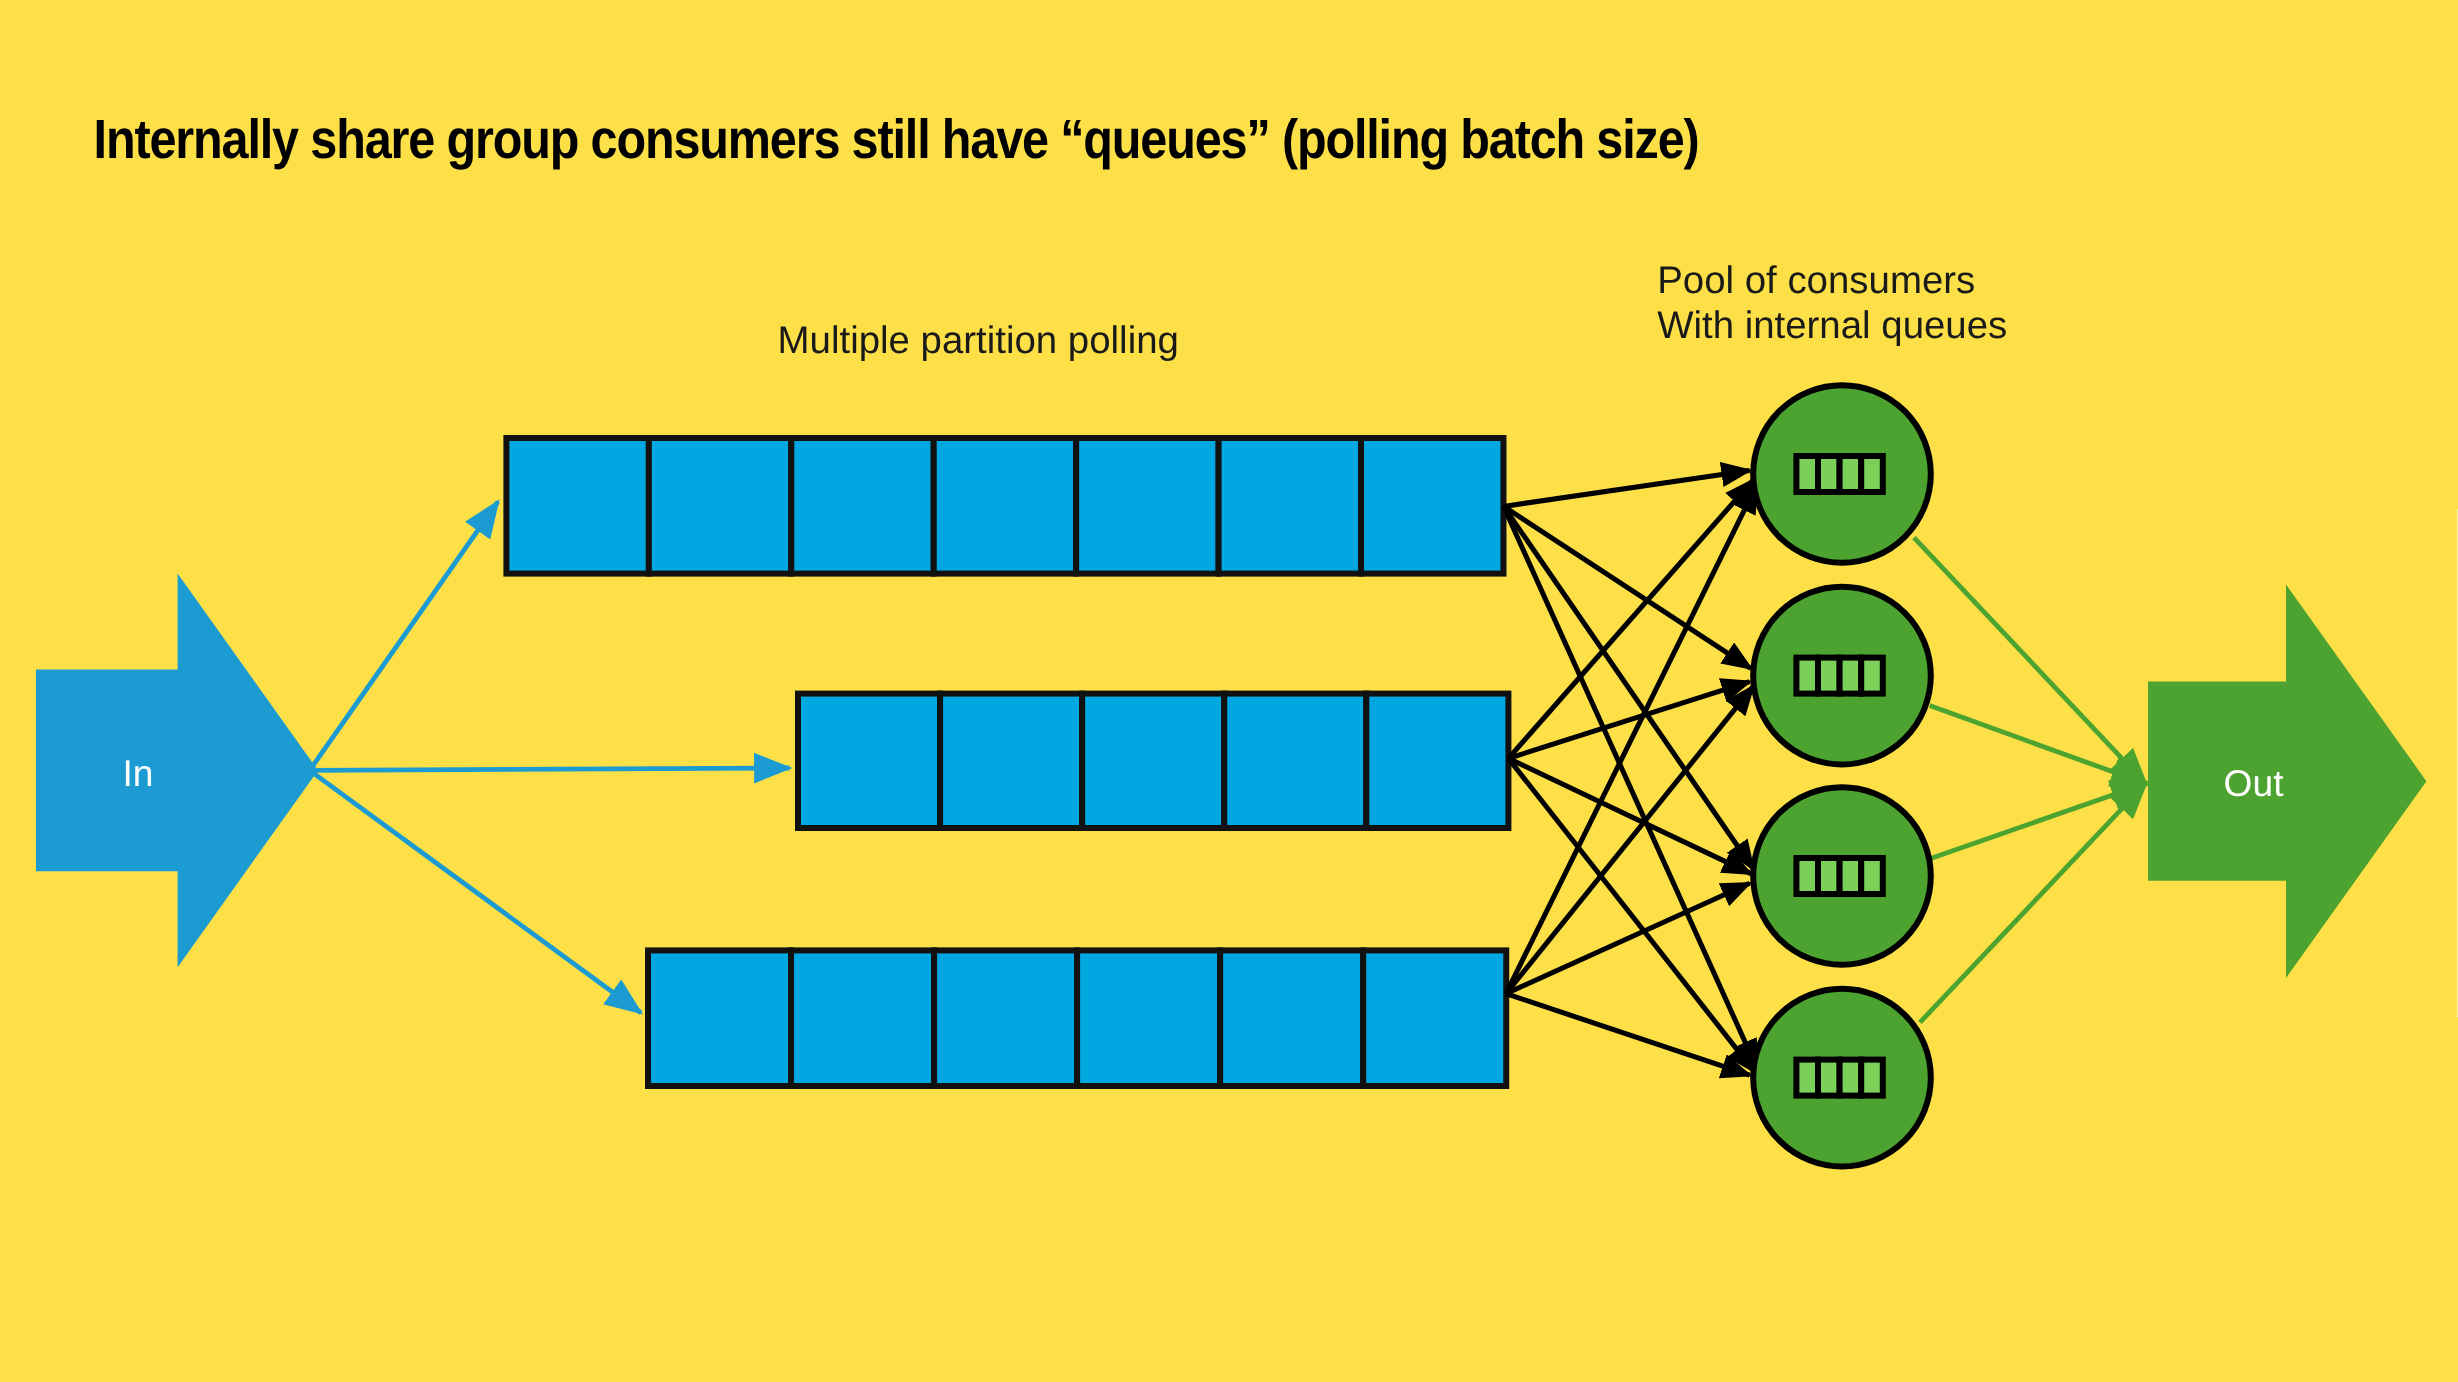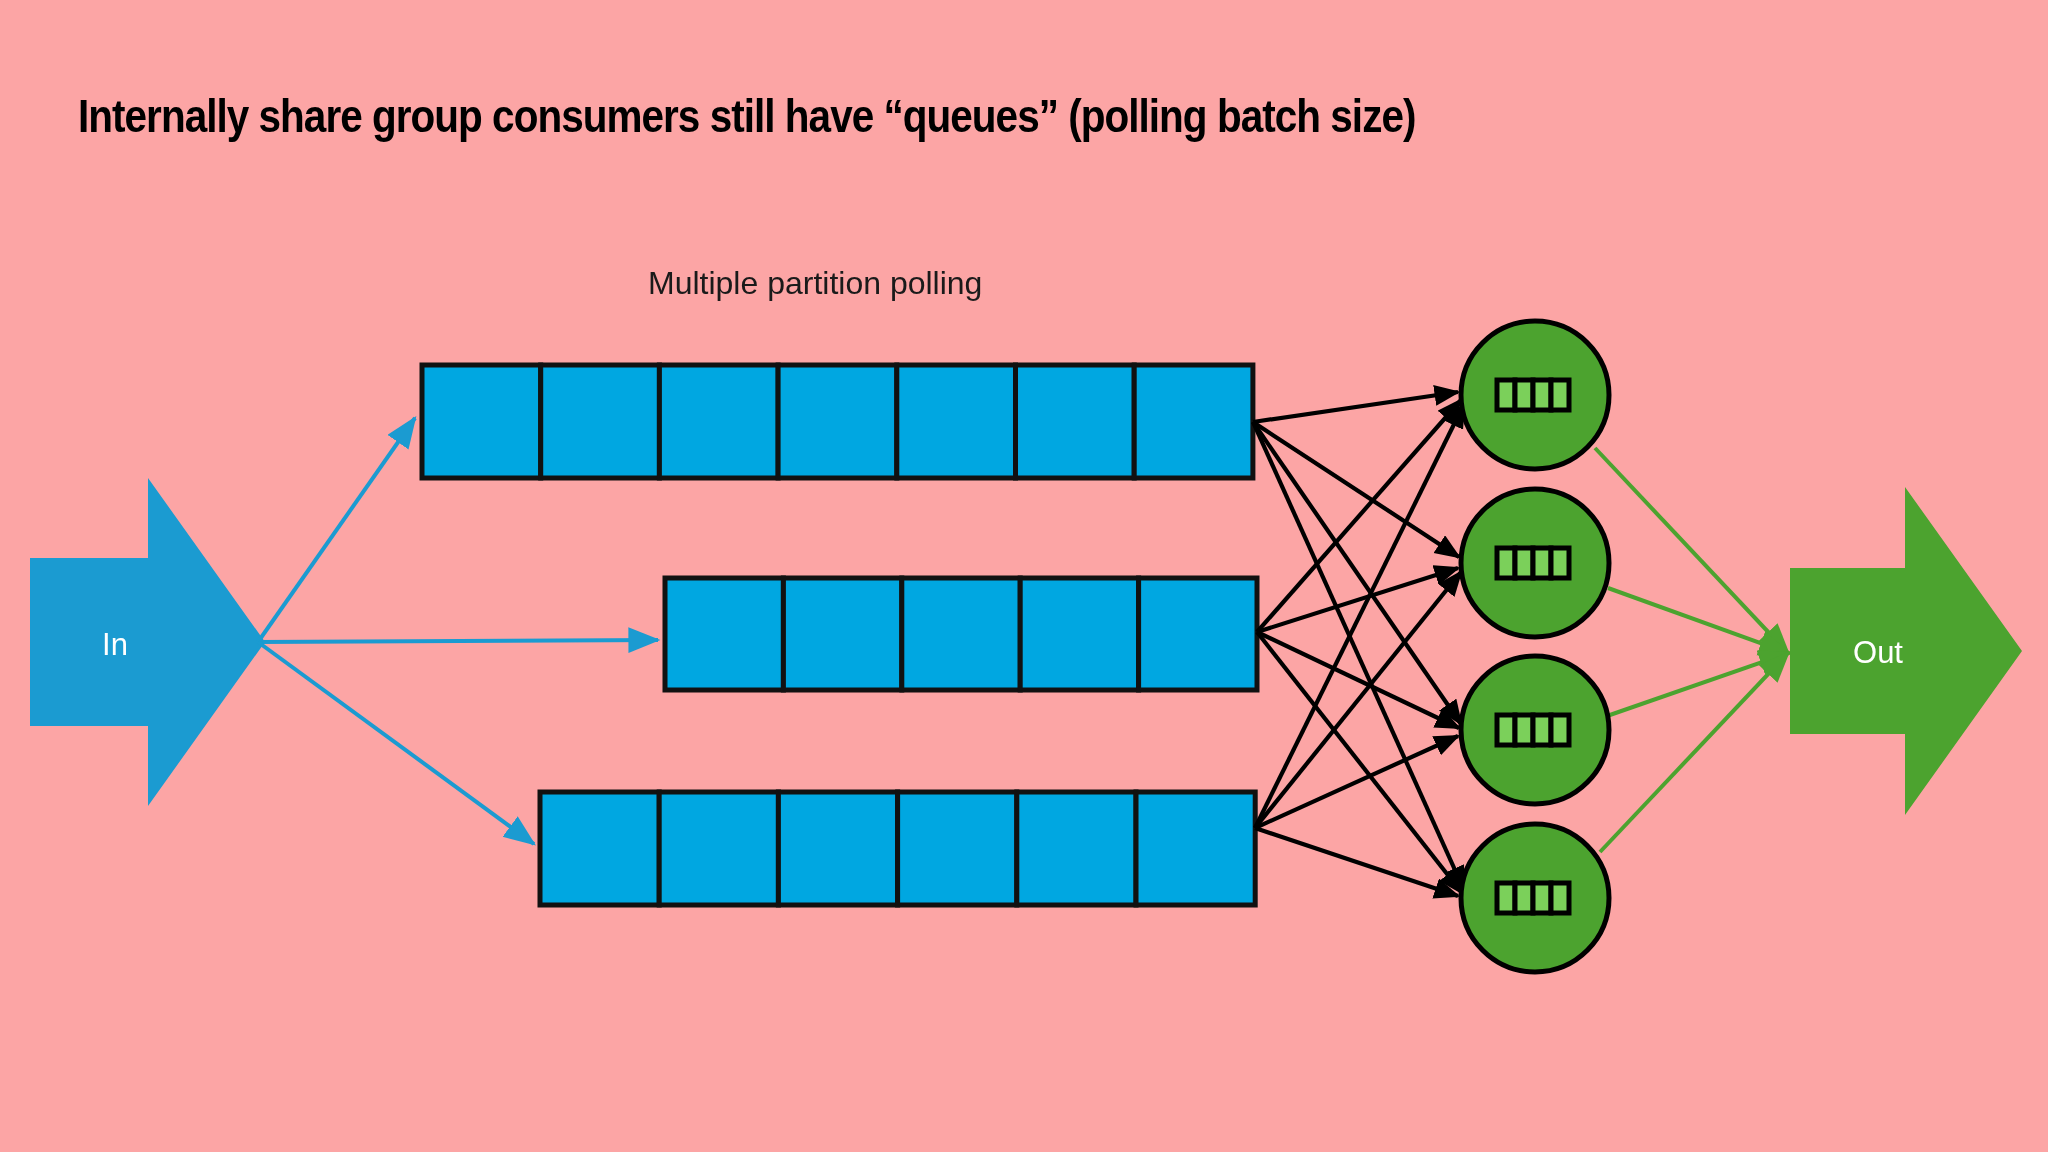--- a/index.html
+++ b/index.html
@@ -12,21 +12,21 @@
     height: 1152px;
     font-family: "Liberation Sans", sans-serif;
     overflow: hidden;
     position: relative;
   }
   #slide {
     position: absolute;
     left: 0; top: 0;
     width: 2048px;
     height: 1152px;
-    background: #fca5a5;
+    background: #fde047;
   }
   #slide-title {
     position: absolute;
     left: 78px;
     top: 92px;
     width: 1800px;
     font-family: "Liberation Sans", sans-serif;
     font-weight: bold;
     font-size: 46px;
     line-height: 1.05;
@@ -71,20 +71,22 @@
 </head>
 <body>
 
 <div id="slide">
 
   <div id="slide-title">Internally share group consumers still have “queues” (polling batch size)</div>
 
   <div class="diagram-label" id="label-partition-queues">Multiple partition polling</div>
 
   <div class="diagram-label" id="label-consumer-pool">
+    <div>Pool of consumers</div>
+    <div>With internal queues</div>
   </div>
 
   <svg id="diagram-canvas" viewBox="0 0 2048 1152">
     <defs>
       <marker id="arrowBlue" markerWidth="9" markerHeight="9" refX="7.4" refY="3.2" orient="auto" markerUnits="strokeWidth">
         <path d="M0,0 L8,3.2 L0,6.4 z" fill="#1B9BD1"></path>
       </marker>
       <marker id="arrowBlack" markerWidth="7" markerHeight="7" refX="5.6" refY="2.5" orient="auto" markerUnits="strokeWidth">
         <path d="M0,0 L6.2,2.5 L0,5 z" fill="#000000"></path>
       </marker>

